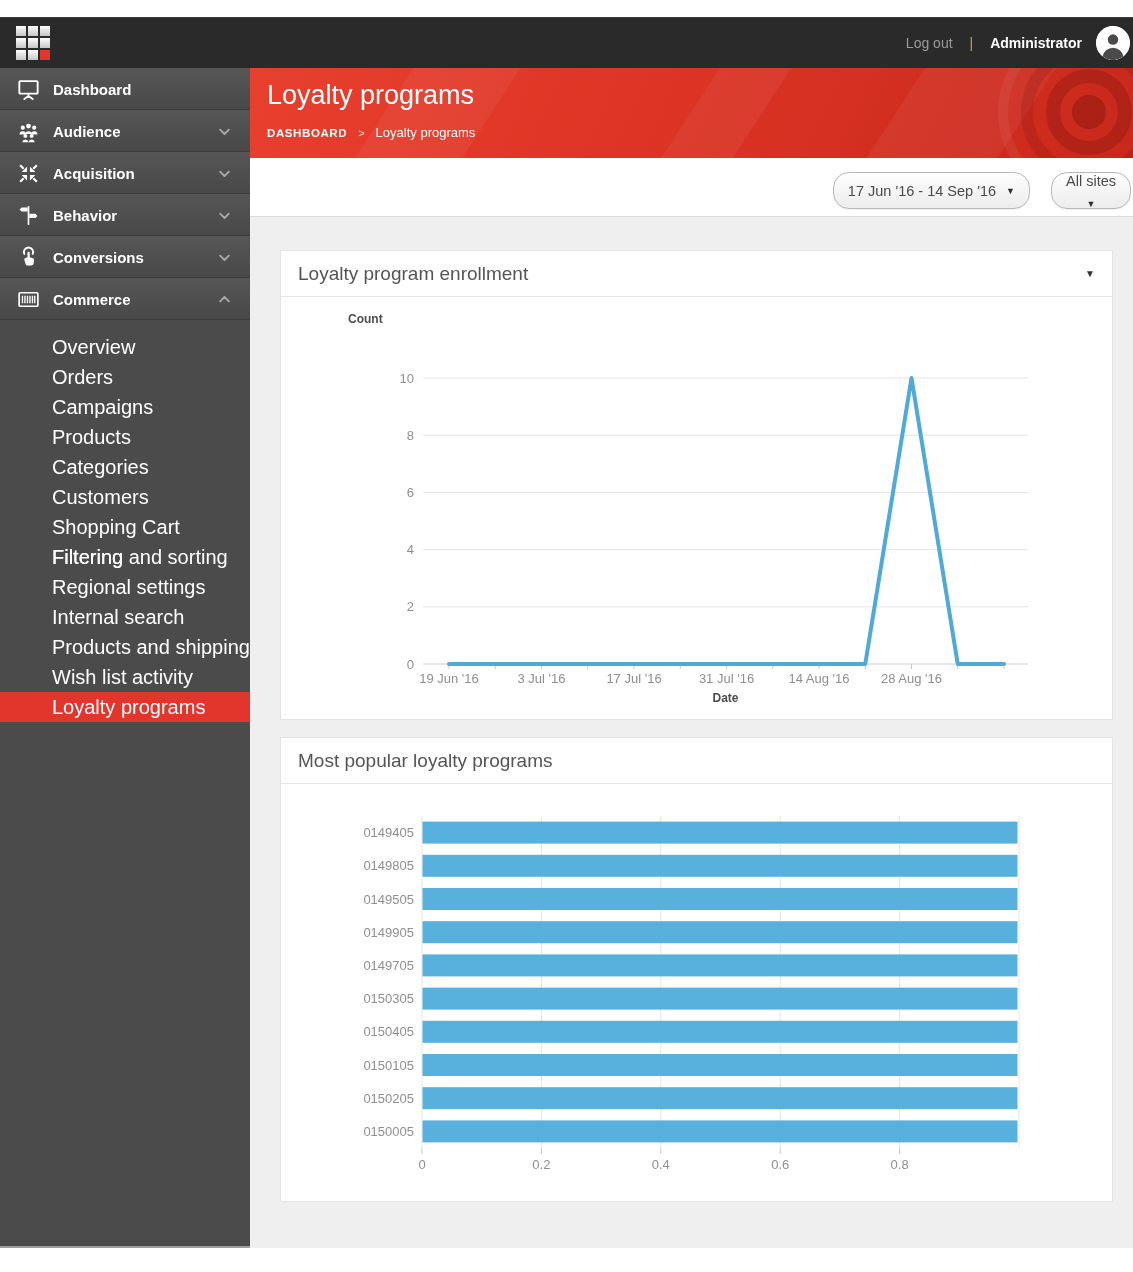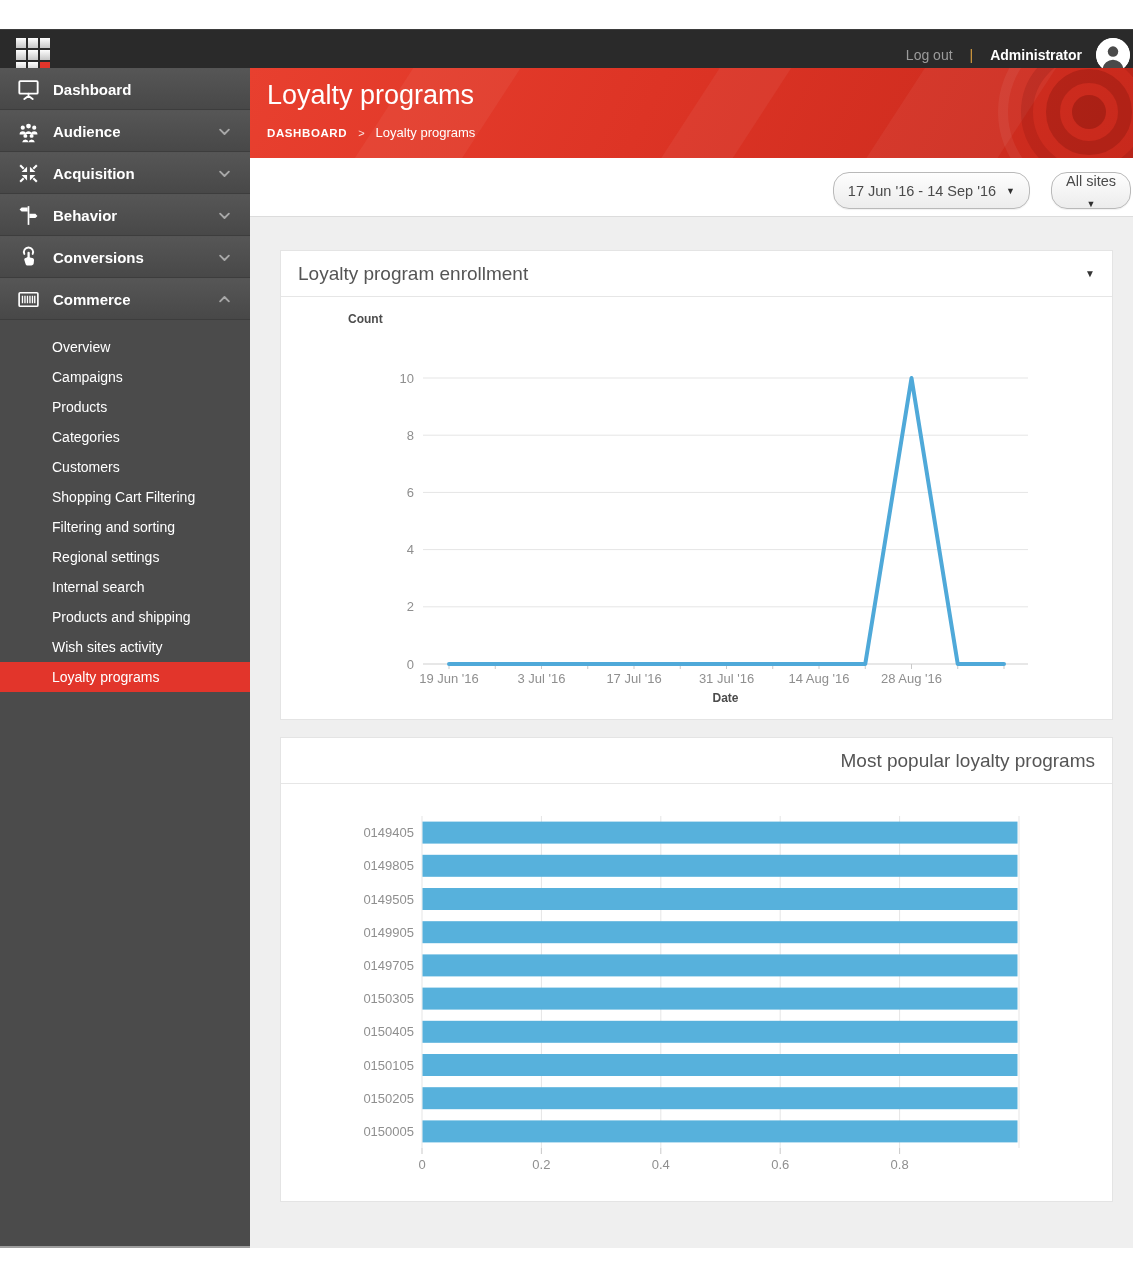--- a/index.html
+++ b/index.html
@@ -1,38 +1,38 @@
 <!DOCTYPE html>
 <html><head>
 <meta charset="utf-8">
 <style>
   * { margin:0; padding:0; box-sizing:border-box; }
   body { background:#fff; font-family:"Liberation Sans", sans-serif; }
   .screen { position:relative; width:1133px; height:1272px; background:#fff; overflow:hidden; }
 
   
-  .topbar { position:absolute; left:0; top:17px; width:1133px; height:51px; background:#2a2a2a; border-top:1px solid #3d3d3d; display:flex; align-items:center;margin-top:12px; }
+  .topbar { position:absolute; left:0; top:17px; width:1133px; height:51px; background:#2a2a2a; border-top:1px solid #3d3d3d; display:flex; align-items:center; }
   .logo { width:34px; height:34px; margin-left:16px; display:grid; grid-template-columns:repeat(3,1fr); grid-template-rows:repeat(3,1fr); gap:2px; cursor:pointer; }
   .logo div { background:linear-gradient(180deg,#fdfdfd,#c6c6c6); }
   .logo div.red { background:#e2352b; }
   .topbar-right { margin-left:auto; display:flex; align-items:center; font-size:14px; }
   .logout { color:#9b9b9b; margin-right:17px; cursor:pointer; }
   .tb-sep { color:#d89e3f; margin-right:17px; }
   .username { color:#ffffff; font-weight:bold; margin-right:14px; cursor:pointer; }
   .avatar { width:34px; height:34px; border-radius:50%; background:#fff; overflow:hidden; margin-right:3px; cursor:pointer; }
 
   
   .sidebar { position:absolute; left:0; top:68px; width:250px; height:1180px; background:#4b4b4b; border-bottom:2px solid #9e9e9e; }
   .side-item { height:42px; display:flex; align-items:center; padding-left:15px; background:linear-gradient(180deg,#565656,#484848); border-top:1px solid rgba(255,255,255,.07); border-bottom:1px solid rgba(0,0,0,.28); cursor:pointer; }
   .side-item .ic { width:26px; height:26px; display:flex; align-items:center; justify-content:center; }
   .side-item .lbl { color:#fff; font-size:15px; font-weight:bold; margin-left:12px; flex:1; }
   .side-item .chev { margin-right:18px; display:flex; }
   .side-item .chev.up svg { transform:rotate(180deg); }
   .submenu { padding-top:12px; }
-  .side-sub { height:30px; line-height:30px; padding-left:52px; color:#fff; font-size:14px; cursor:pointer; }
+  .side-sub { height:30px; line-height:30px; padding-left:52px; color:#fff; font-size:20px; cursor:pointer; }
   .side-sub.active { background:#e2352b; }
 
   
   .red-header { position:absolute; left:250px; top:68px; width:883px; height:90px; color:#fff; overflow:hidden;
     background:linear-gradient(115deg,#e8402f 0%,#dd3425 45%,#c8291c 100%); }
   .hdr-streak { position:absolute; background:rgba(255,255,255,.05); transform:rotate(33deg); }
   .hdr-decor { position:absolute; right:0; top:0; }
   .hdr-title { position:absolute; left:17px; top:12px; font-size:27px; font-weight:normal; }
   .hdr-crumbs { position:absolute; left:17px; top:57px; display:flex; align-items:center; gap:11px; }
   .crumb-root { font-size:11.5px; font-weight:bold; letter-spacing:.6px; cursor:pointer; }
@@ -46,21 +46,21 @@
     font-family:"Liberation Sans",sans-serif; font-size:14.5px; color:#4a4a4a; cursor:pointer; box-shadow:0 1px 1px rgba(0,0,0,.06); }
   .btn .caret { font-size:9px; color:#2f2f2f; }
   #btn-date { right:103px; }
   #btn-sites { right:2px;flex-direction:column; }
 
   
   .main { position:absolute; left:250px; top:217px; width:883px; height:1031px; background:#efefef; }
   .panel { position:absolute; left:30px; width:833px; background:#fff; border:1px solid #e4e4e4; }
   #panel1 { top:33px; height:470px; }
   #panel2 { top:520px; height:465px; }
-  .panel-h { height:46px; border-bottom:1px solid #e6e6e6; display:flex; align-items:center; padding:0 17px; font-size:19px; color:#555;justify-content:flex-end; }
+  .panel-h { height:46px; border-bottom:1px solid #e6e6e6; display:flex; align-items:center; padding:0 17px; font-size:19px; color:#555; }
   .panel-caret { margin-left:auto; font-size:10px; color:#333; cursor:pointer; }
   svg.chart { display:block; }
   svg text { font-family:"Liberation Sans",sans-serif; }
   svg text.tick { fill:#8f8f8f; font-size:13px; }
   svg text.axis-name { fill:#4c4c4c; font-size:12px; font-weight:bold; }
 </style>
 </head>
 <body>
 
 <div class="screen">
@@ -194,30 +194,31 @@
         </span>
         <span class="lbl">Commerce</span>
         <span class="chev up">
           <svg width="15" height="15" viewBox="0 0 24 24">
             <path d="M5 9l7 7 7-7" fill="none" stroke="#a8a8a8" stroke-width="3" stroke-linecap="round" stroke-linejoin="round"></path>
           </svg>
         </span>
       </div>
       <div class="submenu">
         <div class="side-sub">Overview</div>
+        <div class="side-sub">Orders</div>
         <div class="side-sub">Campaigns</div>
         <div class="side-sub">Products</div>
         <div class="side-sub">Categories</div>
         <div class="side-sub">Customers</div>
         <div class="side-sub">Shopping Cart Filtering</div>
         <div class="side-sub">Filtering and sorting</div>
         <div class="side-sub">Regional settings</div>
         <div class="side-sub">Internal search</div>
         <div class="side-sub">Products and shipping</div>
-        <div class="side-sub">Wish sites activity</div>
+        <div class="side-sub">Wish list activity</div>
         <div class="side-sub active">Loyalty programs</div>
       </div>
     </div>
 
   <div class="red-header">
     <div class="hdr-streak" style="left:120px; top:-80px; width:90px; height:320px;"></div>
     <div class="hdr-streak" style="left:430px; top:-90px; width:60px; height:320px;"></div>
     <div class="hdr-streak" style="left:640px; top:-90px; width:110px; height:320px;"></div>
     <svg class="hdr-decor" width="240" height="90" viewBox="0 0 240 90">
       <circle cx="196" cy="44" r="17" fill="rgba(90,8,4,.28)"></circle>

